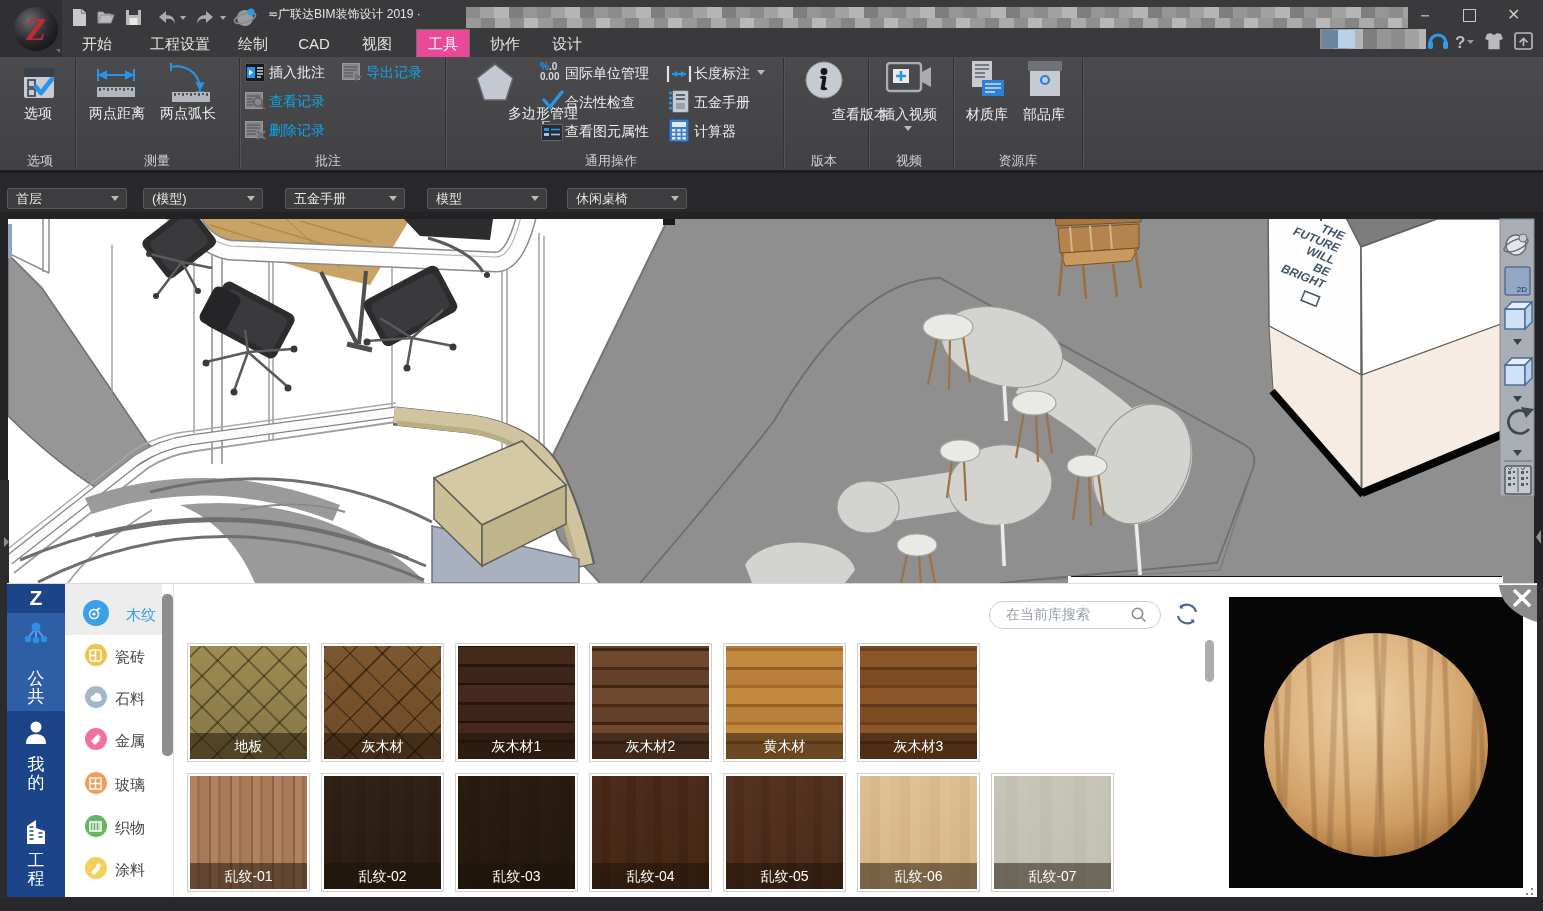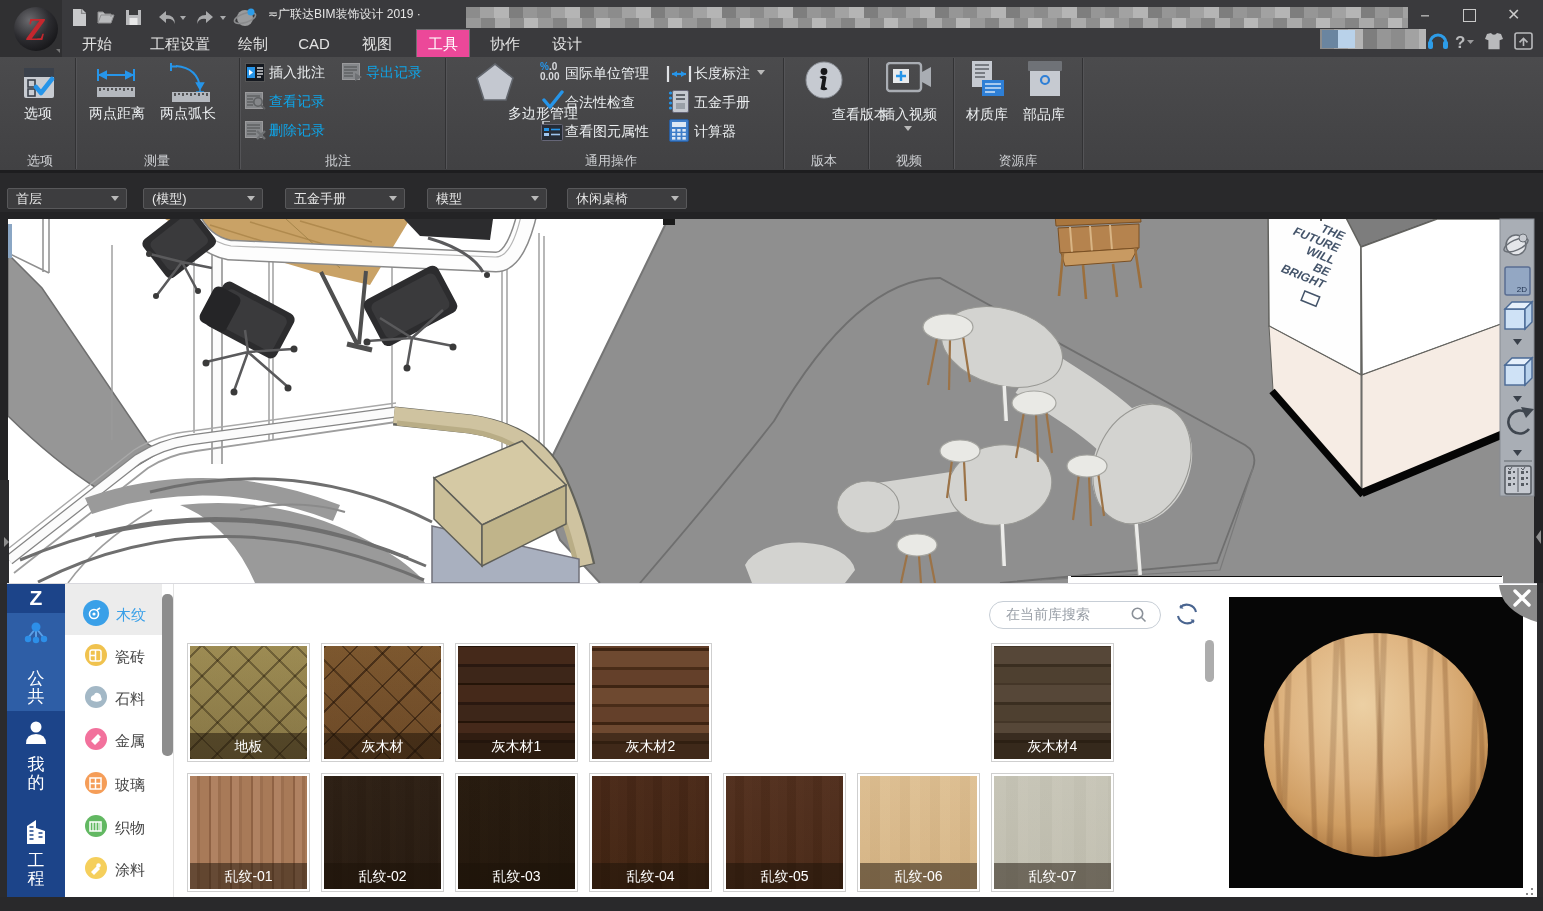--- a/index.html
+++ b/index.html
@@ -131,21 +131,21 @@
 <div class="abs gsep" style="left:75px;top:58px;"></div>
 <div class="abs gsep" style="left:239px;top:58px;"></div>
 <div class="abs gsep" style="left:445px;top:58px;"></div>
 <div class="abs gsep" style="left:783px;top:58px;"></div>
 <div class="abs gsep" style="left:868px;top:58px;"></div>
 <div class="abs gsep" style="left:953px;top:58px;"></div>
 <div class="abs gsep" style="left:1082px;top:58px;"></div>
 
 <div class="abs glabel" style="left:10px;top:152px;width:60px;">选项</div>
 <div class="abs glabel" style="left:107px;top:152px;width:100px;">测量</div>
-<div class="abs glabel" style="left:288px;top:152px;width:100px;">批注</div>
+<div class="abs glabel" style="left:278px;top:152px;width:100px;">批注</div>
 <div class="abs glabel" style="left:551px;top:152px;width:120px;">通用操作</div>
 <div class="abs glabel" style="left:784px;top:152px;width:80px;">版本</div>
 <div class="abs glabel" style="left:869px;top:152px;width:80px;">视频</div>
 <div class="abs glabel" style="left:978px;top:152px;width:80px;">资源库</div>
 
 <svg class="abs" style="left:23px;top:67px;" width="32" height="32" viewBox="0 0 32 32">
   <rect x="1" y="1" width="30" height="30" rx="2" fill="#c8ccd2"></rect>
   <rect x="1" y="1" width="30" height="9" fill="#3b414b"></rect>
   <rect x="5" y="13" width="7" height="7" fill="none" stroke="#3b414b" stroke-width="1.6"></rect>
   <rect x="5" y="22" width="7" height="7" fill="none" stroke="#3b414b" stroke-width="1.6"></rect>
@@ -549,21 +549,21 @@
     <path d="M3 26 V8 l9 -6 v24 M12 26 V10 l9 3 v13" fill="#fff"></path>
     <g stroke="#1c4489" stroke-width="1.3">
         <path d="M5.5 9 h4 M5.5 13 h4 M5.5 17 h4 M5.5 21 h4 M14.5 15 h4 M14.5 19 h4"></path>
       </g>
   </svg>
   <div class="abs vtext" style="left:19px;top:268px;">工程</div>
 
   <div class="abs" style="left:58px;top:0;width:97px;height:51px;background:#ececec;"></div>
   <div class="abs" style="left:166px;top:0;width:1px;height:314px;background:#e4e4e4;"></div>
   <div class="abs" style="left:155px;top:10px;width:11px;height:162px;background:#8d8d8d;border-radius:5px;"></div>
-  <div class="abs cat" style="left:77px;top:22px;color:#3aa0e8;"><span class="ico" style="background:#3aa0e8;width:26px;height:26px;top:-6px;left:-1px;"></span><span style="margin-left:32px;">木纹</span>
+  <div class="abs cat" style="left:77px;top:22px;color:#3aa0e8;"><span class="ico" style="background:#3aa0e8;width:26px;height:26px;top:-6px;left:-1px;"></span><span style="margin-left:42px;">木纹</span>
     <svg style="position:absolute;left:3px;top:0px;" width="15" height="15" viewBox="0 0 15 15">
         <circle cx="7" cy="8" r="4.5" fill="none" stroke="#fff" stroke-width="1.6"></circle>
         <circle cx="7" cy="8" r="1.6" fill="#fff"></circle>
         <path d="M10 4 l3 -2" stroke="#fff" stroke-width="1.6"></path>
       </svg></div>
   <div class="abs cat" style="left:78px;top:64px;"><span class="ico" style="background:#f0c24e;"></span><span style="margin-left:30px;">瓷砖</span>
     <svg style="position:absolute;left:3px;top:0px;" width="15" height="15" viewBox="0 0 15 15">
         <rect x="2" y="2" width="11" height="11" rx="2" fill="none" stroke="#fff" stroke-width="1.5"></rect>
         <path d="M7.5 2 v11 M2 7.5 h5" stroke="#fff" stroke-width="1.5"></path>
       </svg></div>
@@ -600,23 +600,27 @@
       <div class="lbl">灰木材</div>
     </div>
   <div class="tile" style="left:448px;top:59px;">
       <div class="img t3"></div>
       <div class="lbl">灰木材1</div>
     </div>
   <div class="tile" style="left:582px;top:59px;">
       <div class="img t4"></div>
       <div class="lbl">灰木材2</div>
     </div>
-  <div class="tile" style="left:984px;top:59px;">
-      <div class="img t7"></div>
-      <div class="lbl">灰木材4</div>
+  <div class="tile" style="left:716px;top:59px;">
+      <div class="img t5"></div>
+      <div class="lbl">黄木材</div>
+    </div>
+  <div class="tile" style="left:850px;top:59px;">
+      <div class="img t6"></div>
+      <div class="lbl">灰木材3</div>
     </div>
   <div class="tile" style="left:180px;top:189px;">
       <div class="img t8"></div>
       <div class="lbl">乱纹-01</div>
     </div>
   <div class="tile" style="left:314px;top:189px;">
       <div class="img t9"></div>
       <div class="lbl">乱纹-02</div>
     </div>
   <div class="tile" style="left:448px;top:189px;">

